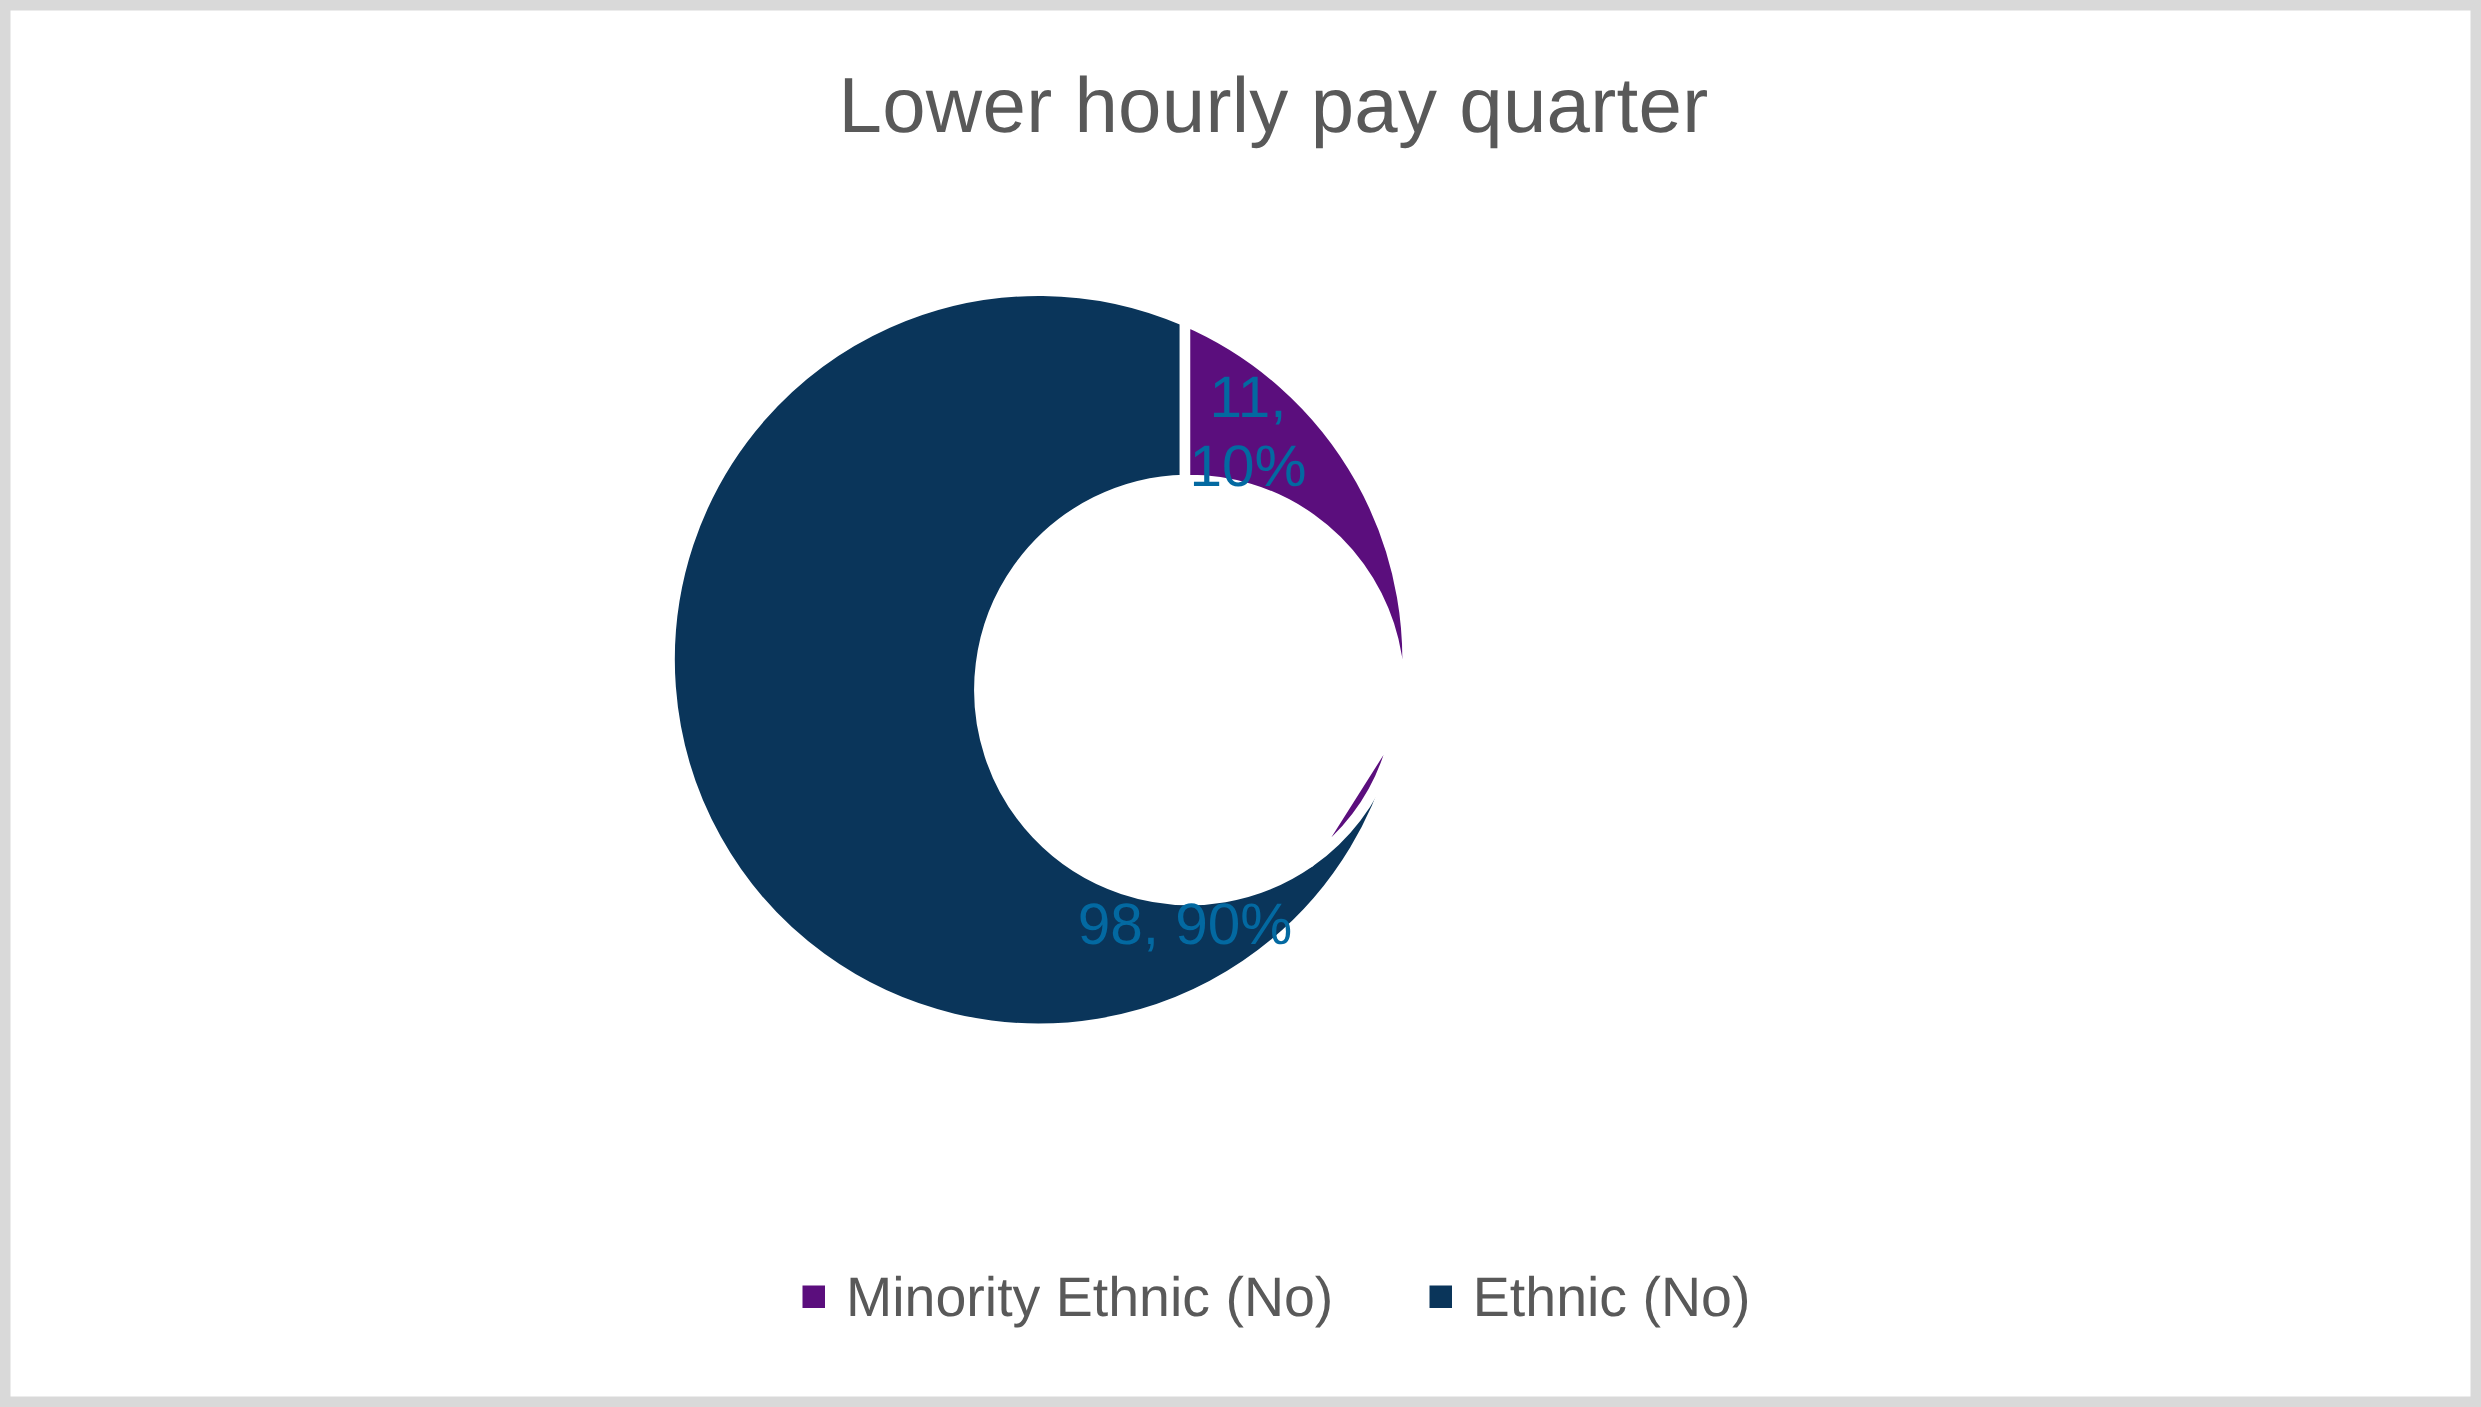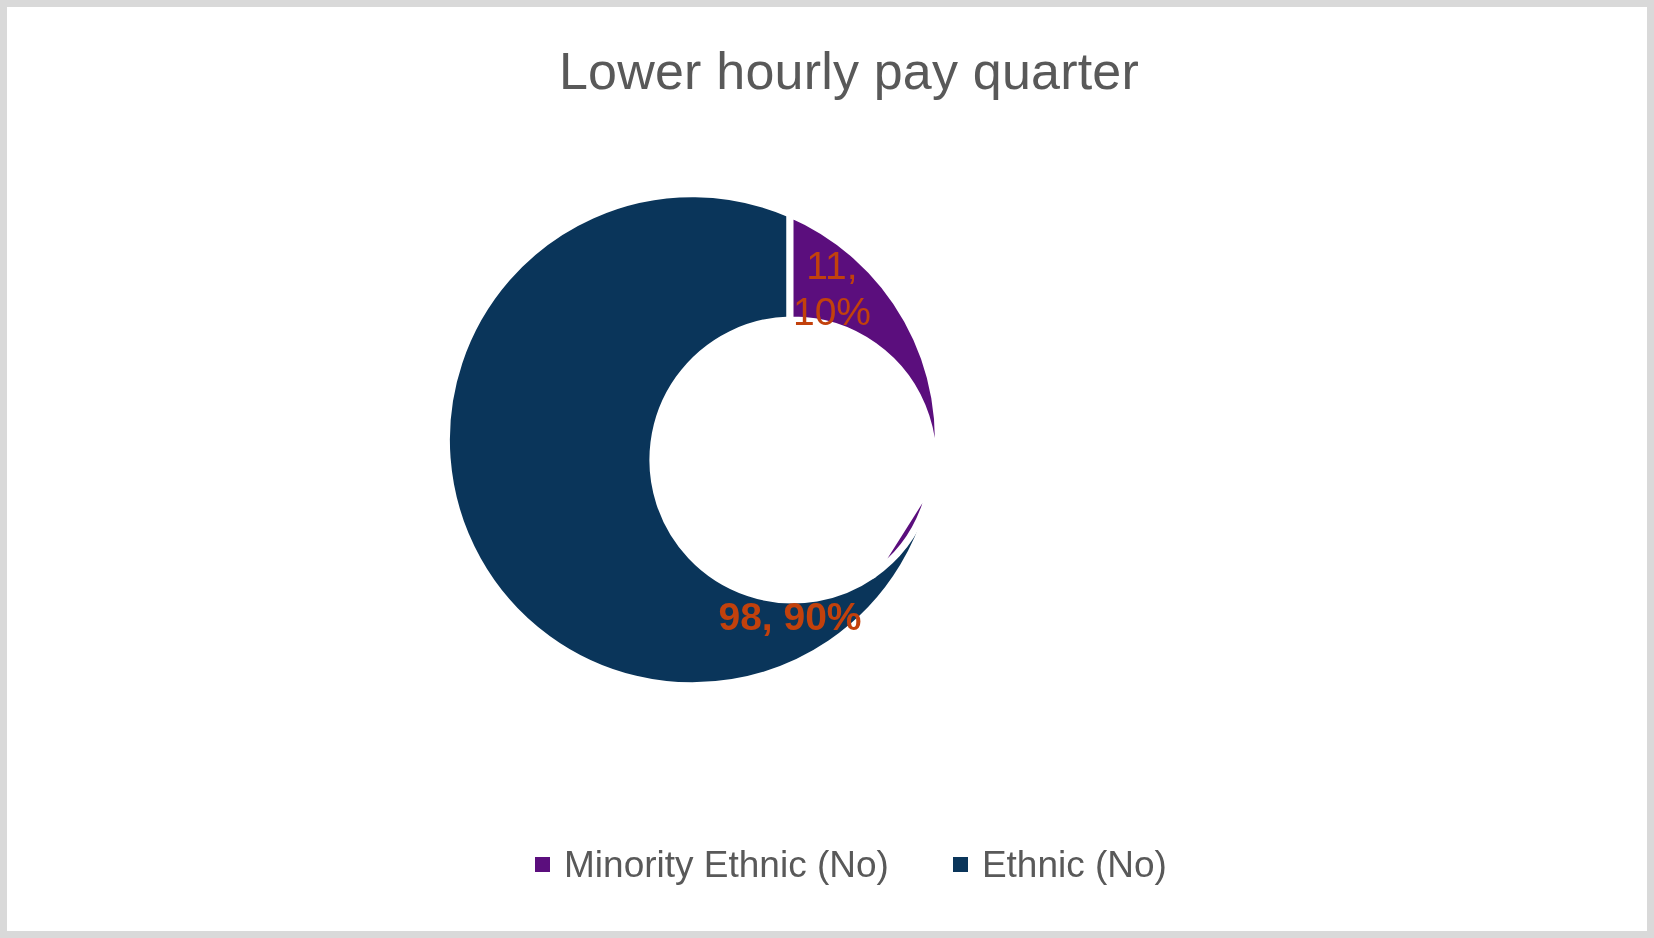--- a/index.html
+++ b/index.html
@@ -49,41 +49,40 @@
 
   #donut-svg {
     position: absolute;
     left: 0;
     top: 0;
     display: block;
   }
 
   .slice-label {
     position: absolute;
-    color: #c2410c;
+    color: #0369a1;
     font-size: 39px;
     font-weight: 400;
     line-height: 1.18;
     text-align: center;
     white-space: pre-line;
     font-family: "Liberation Sans", sans-serif;
     pointer-events: none;
   }
 
   #label-minority {
     left: 770px;
     top: 86px;
     width: 110px;
   }
 
   #label-white {
     left: 583px;
     top: 437px;
     width: 400px;
-    font-weight: bold;
   }
 
   #chart-legend {
     position: absolute;
     left: 0;
     bottom: 48px;
     width: 100%;
     display: flex;
     flex-direction: row;
     justify-content: center;

